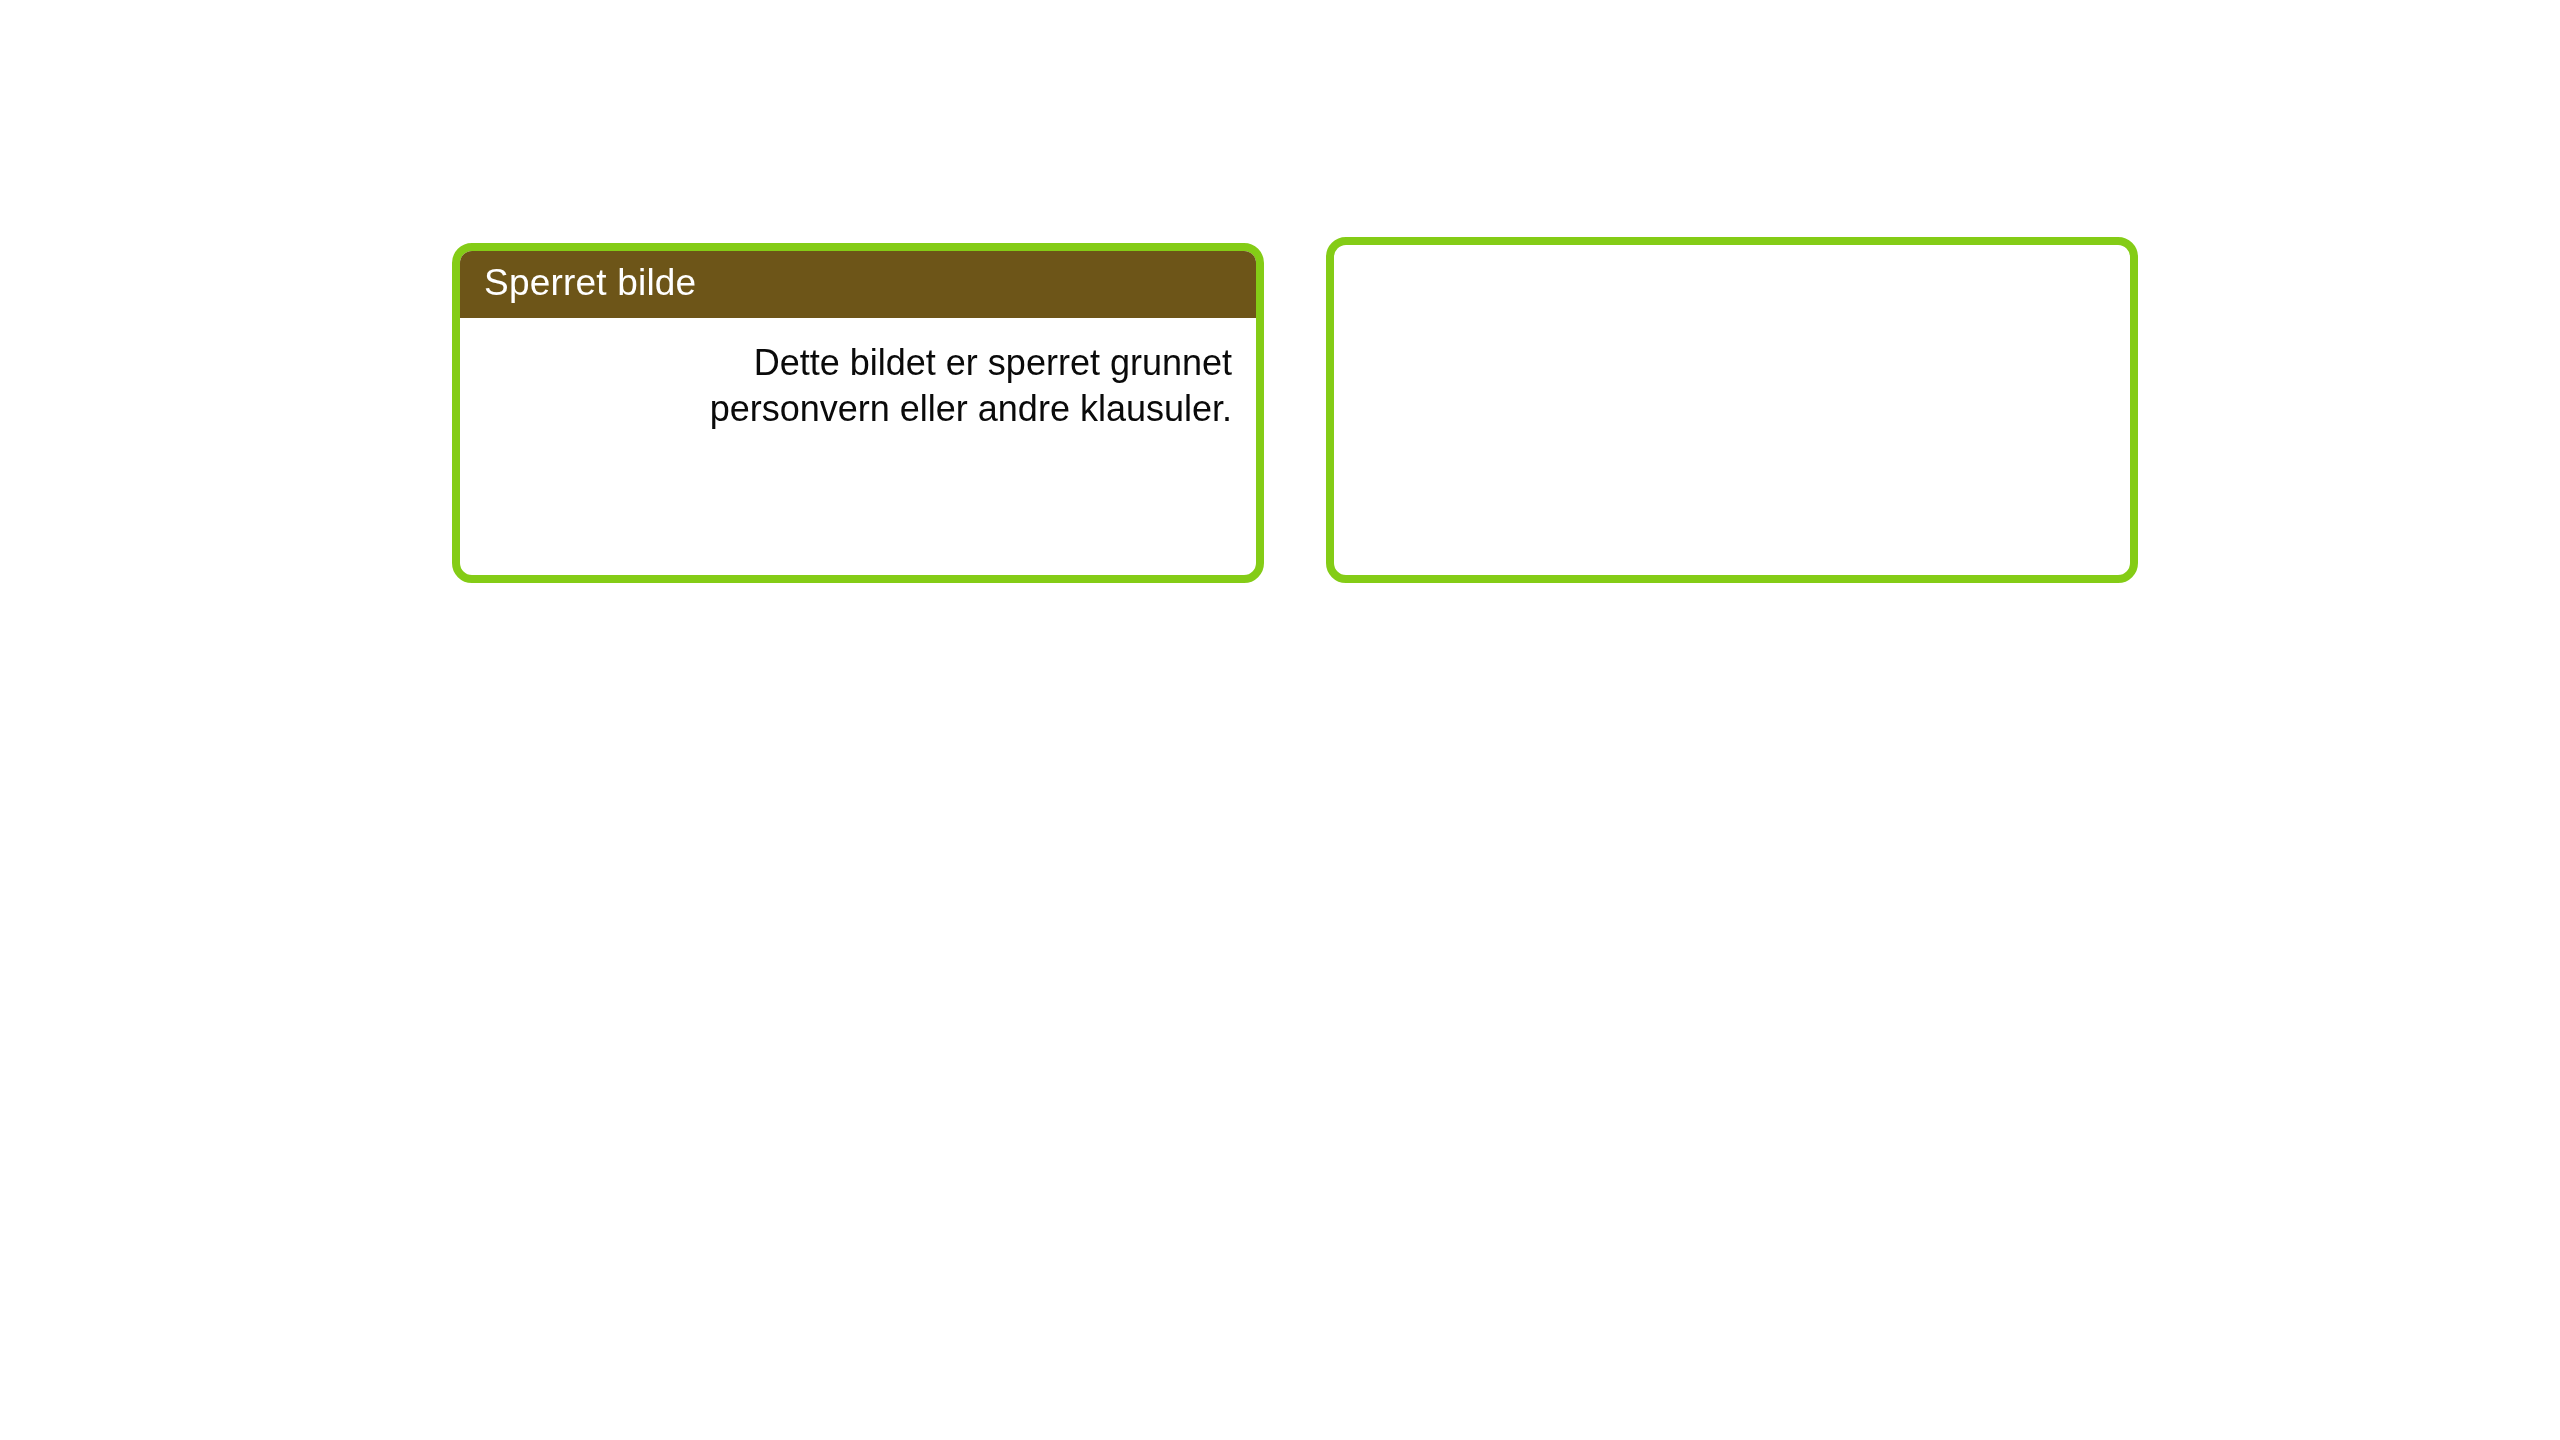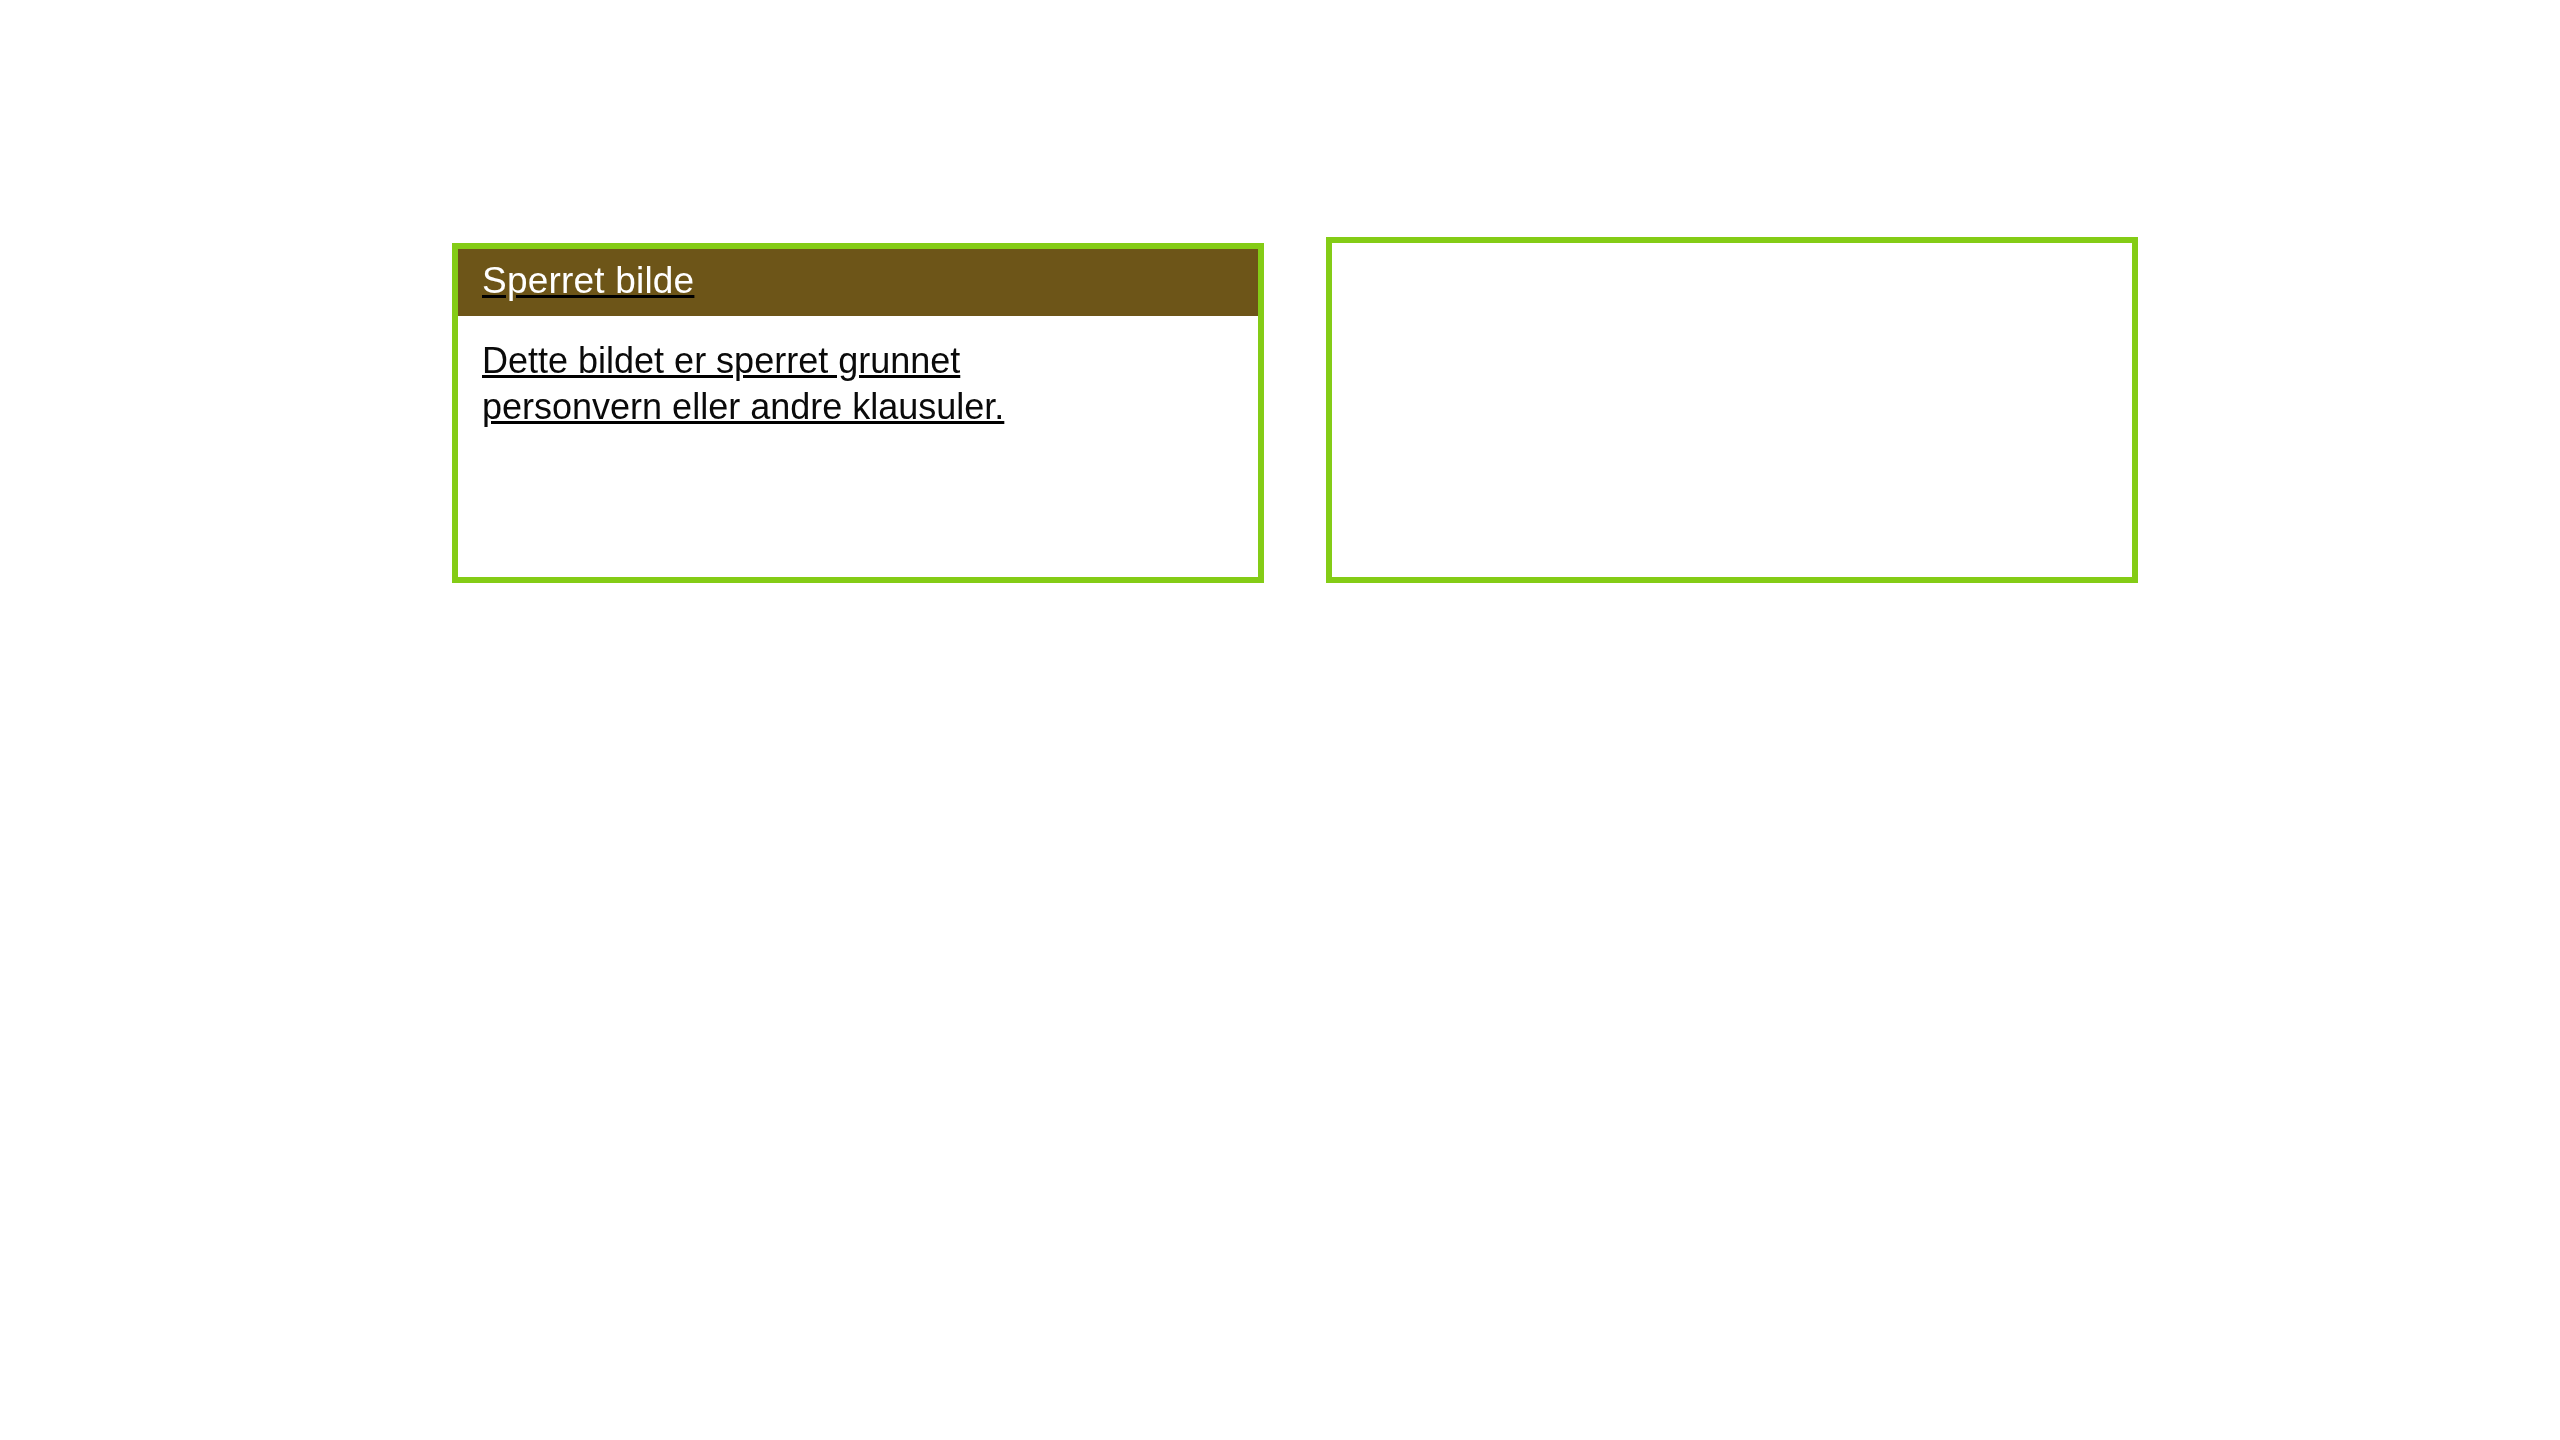--- a/index.html
+++ b/index.html
@@ -16,24 +16,23 @@
   .stage {
     position: relative;
     width: 2560px;
     height: 1440px;
     background: #ffffff;
   }
   .notice-card {
     position: absolute;
     box-sizing: border-box;
     background: #ffffff;
-    border: 6px solid #84cc16;
-    border-radius: 0;
+    border: 8px solid #84cc16;
+    border-radius: 20px;
     overflow: hidden;
-    text-decoration: underline;
   }
   .notice-card.card-no {
     left: 452px;
     top: 243px;
     width: 812px;
     height: 340px;
   }
   .notice-card.card-en {
     left: 1326px;
     top: 237px;
@@ -47,20 +46,21 @@
     line-height: 1.1;
     padding: 12px 0 14px 24px;
     letter-spacing: 0.2px;
   }
   .card-body {
     padding: 22px 24px 0 24px;
     color: #0a0a0a;
     font-size: 36px;
     line-height: 1.28;
     white-space: pre-line;
+    text-align: right;
   }
 </style>
 </head>
 <body>
 
 <div class="stage">
 
   <div class="notice-card card-no">
     <div class="card-header">Sperret bilde</div>
     <div class="card-body">Dette bildet er sperret grunnet

